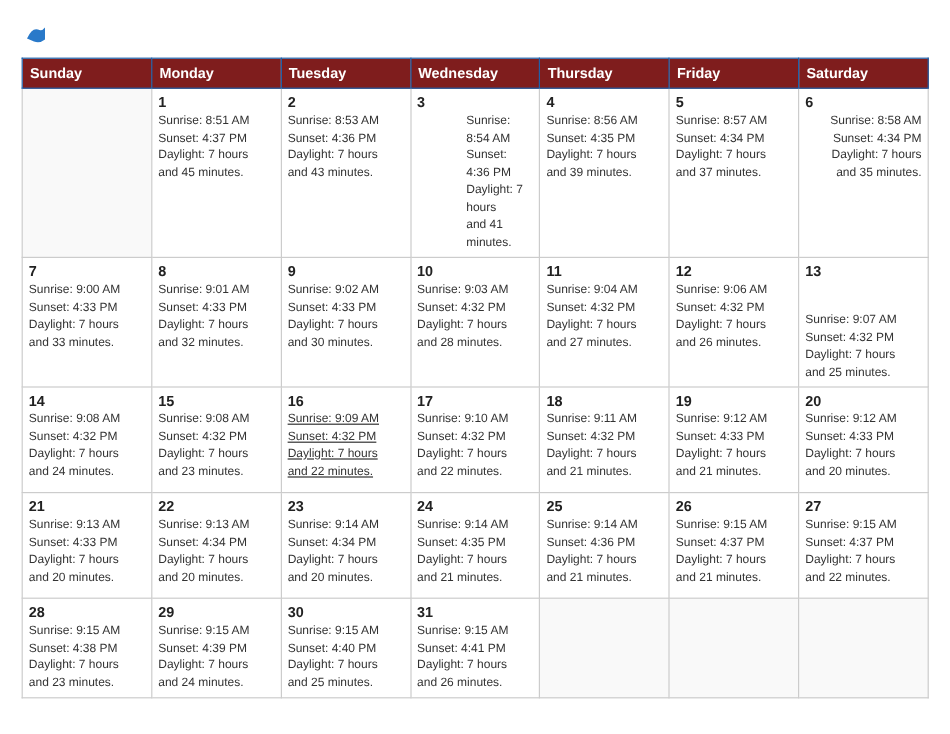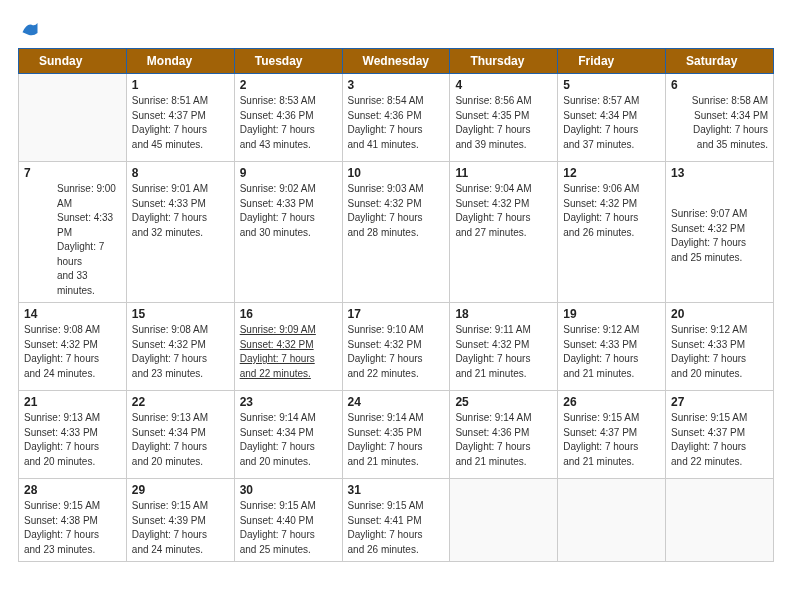--- a/index.html
+++ b/index.html
@@ -50,23 +50,23 @@
     .subtitle {
       font-size: 14px;
       color: #555;
     }
     table {
       width: 100%;
       border-collapse: collapse;
       font-size: 10.5px;
     }
     thead tr th {
-      background: #a16207;
+      background: #7f1d1d;
       color: #fff;
-      padding: 5px 20px;
+      padding: 5px 6px;
       text-align: left;
       font-size: 12px;
       font-weight: bold;
       border: 1px solid #2060a8;
     }
     tbody tr td {
       border: 1px solid #ccc;
       vertical-align: top;
       padding: 4px 5px;
       width: calc(100% / 7);
@@ -138,21 +138,21 @@
           </td>
           <td>
             <div class="day-num">2</div>
             <div class="day-info" style="white-space: pre-line;">Sunrise: 8:53 AM
 Sunset: 4:36 PM
 Daylight: 7 hours
 and 43 minutes.</div>
           </td>
           <td>
             <div class="day-num">3</div>
-            <div class="day-info" style="white-space: pre-line;">Sunrise: 8:54 AM
+            <div class="day-info" style="white-space: pre-line; margin-left: 41px;">Sunrise: 8:54 AM
 Sunset: 4:36 PM
 Daylight: 7 hours
 and 41 minutes.</div>
           </td>
           <td>
             <div class="day-num">4</div>
             <div class="day-info" style="white-space: pre-line;">Sunrise: 8:56 AM
 Sunset: 4:35 PM
 Daylight: 7 hours
 and 39 minutes.</div>
@@ -168,21 +168,21 @@
             <div class="day-num">6</div>
             <div class="day-info" style="white-space: pre-line; text-align: right;">Sunrise: 8:58 AM
 Sunset: 4:34 PM
 Daylight: 7 hours
 and 35 minutes.</div>
           </td>
         </tr>
         <tr>
           <td>
             <div class="day-num">7</div>
-            <div class="day-info" style="white-space: pre-line; margin-left: 33px;">Sunrise: 9:00 AM
+            <div class="day-info" style="white-space: pre-line;">Sunrise: 9:00 AM
 Sunset: 4:33 PM
 Daylight: 7 hours
 and 33 minutes.</div>
           </td>
           <td>
             <div class="day-num">8</div>
             <div class="day-info" style="white-space: pre-line;">Sunrise: 9:01 AM
 Sunset: 4:33 PM
 Daylight: 7 hours
 and 32 minutes.</div>

